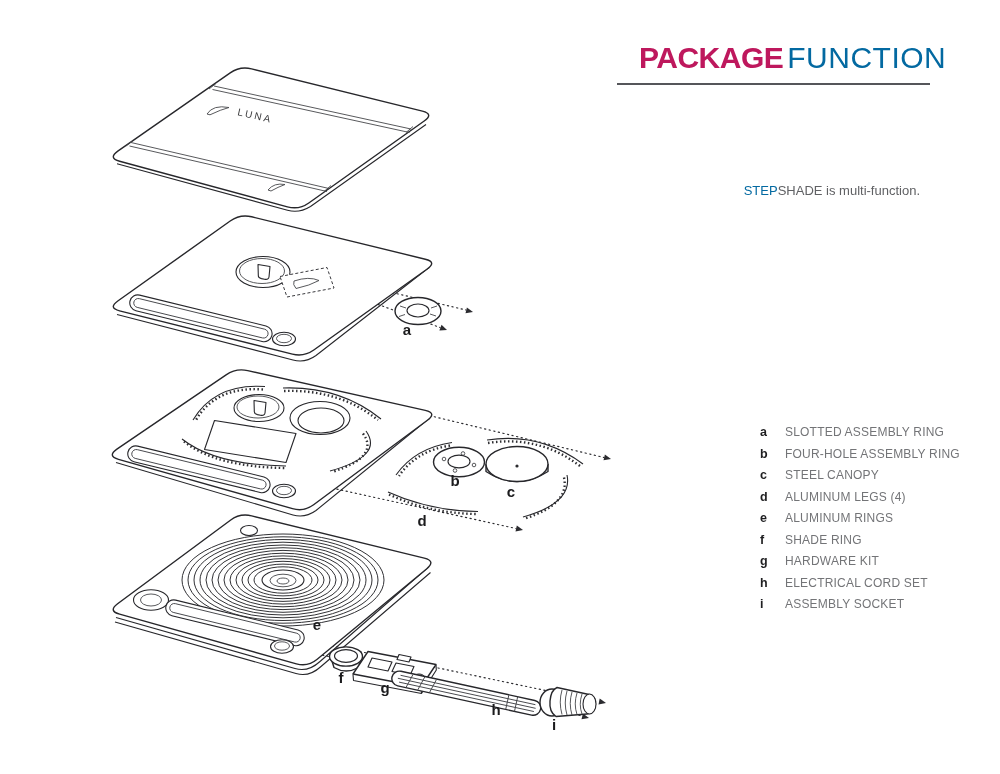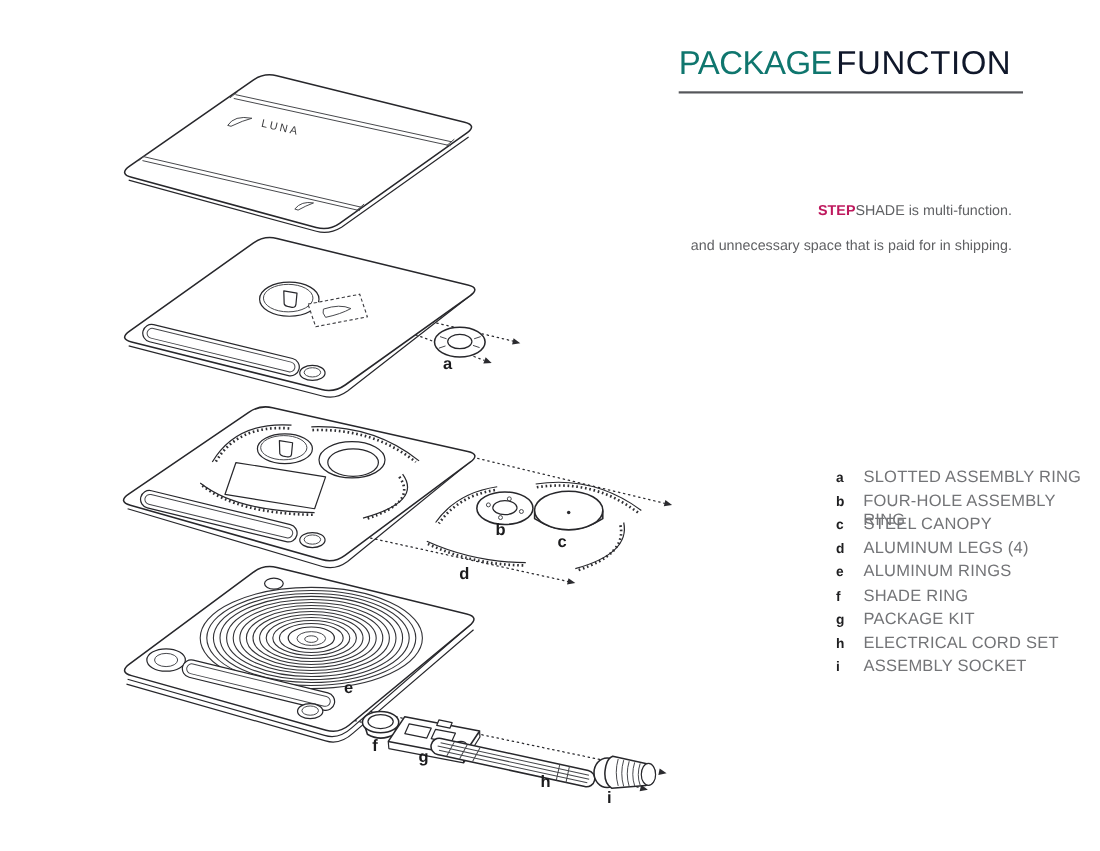--- a/index.html
+++ b/index.html
@@ -4,34 +4,34 @@
 <style>
   html,body{margin:0;padding:0;}
   body{
     width:1000px;height:774px;position:relative;background:#ffffff;
     font-family:"Liberation Sans","DejaVu Sans",sans-serif;
     color:#2b2b2d;overflow:hidden;
   }
   
   .title-block{position:absolute;left:617px;top:38px;width:313px;}
   .title-block h1{margin:0;font-size:30px;line-height:40px;letter-spacing:-0.5px;white-space:nowrap;}
-  .title-bold{font-weight:normal;color:#0f766e;}
-  .title-light{font-weight:normal;color:#0f172a;letter-spacing:0.5px;margin-left:4px;}
+  .title-bold{font-weight:bold;color:#be185d;margin-left:22px;}
+  .title-light{font-weight:normal;color:#0369a1;letter-spacing:0.5px;margin-left:4px;}
   .rule{margin-top:5px;height:0;border-top:2px solid #55565a;}
 
   .copy{position:absolute;left:518px;top:183px;width:402px;text-align:right;
         font-size:13px;line-height:15.6px;color:#606164;}
   .copy .para{margin:0 0 16px 0;}
   .copy .line{display:block;}
-  .copy b{font-weight:bold;color:#be185d;}
+  .copy b{font-weight:normal;color:#0369a1;}
 
   .legend{position:absolute;left:760px;top:425px;}
   .legend-row{display:flex;align-items:baseline;height:21.5px;}
   .legend-key{width:25px;font-size:12.5px;font-weight:bold;color:#1f1f21;}
-  .legend-label{font-size:15px;color:#737477;letter-spacing:0.2px;}
+  .legend-label{font-size:12px;color:#737477;letter-spacing:0.2px;}
 
   
   svg{position:absolute;left:0;top:0;}
   .shape{fill:#ffffff;stroke:#27272b;stroke-width:1.4;stroke-linejoin:round;}
   .shape2{fill:#ffffff;stroke:#27272b;stroke-width:1.1;stroke-linejoin:round;}
   .thin{fill:none;stroke:#45464a;stroke-width:0.9;}
   .edge{fill:none;stroke:#27272b;stroke-width:1.1;stroke-linejoin:round;}
   .dash{fill:#ffffff;stroke:#3a3a3e;stroke-width:1;stroke-dasharray:3 2.2;}
   .dot{fill:none;stroke:#2b2b2f;stroke-width:1.15;stroke-dasharray:1.3 3.4;stroke-linecap:round;}
   .arrow{fill:#2b2b2f;stroke:none;}
@@ -236,21 +236,20 @@
   <h1><span class="title-bold">PACKAGE</span><span class="title-light">FUNCTION</span></h1>
   <div class="rule"></div>
 </header>
 
 <section class="copy">
   <p class="para">
       <span class="line"><b>STEP</b><span>SHADE is multi-function.</span></span>
     </p>
 
   <p class="para">
-    <span class="line">and unnecessary space that is paid for in shipping.</span>
   </p>
 
 </section>
 
 <section class="legend">
   <div class="legend-row">
       <span class="legend-key">a</span>
       <span class="legend-label">SLOTTED ASSEMBLY RING</span>
     </div>
   <div class="legend-row">
@@ -268,21 +267,21 @@
   <div class="legend-row">
       <span class="legend-key">e</span>
       <span class="legend-label">ALUMINUM RINGS</span>
     </div>
   <div class="legend-row">
       <span class="legend-key">f</span>
       <span class="legend-label">SHADE RING</span>
     </div>
   <div class="legend-row">
       <span class="legend-key">g</span>
-      <span class="legend-label">PACKAGE KIT</span>
+      <span class="legend-label">HARDWARE KIT</span>
     </div>
   <div class="legend-row">
       <span class="legend-key">h</span>
       <span class="legend-label">ELECTRICAL CORD SET</span>
     </div>
   <div class="legend-row">
       <span class="legend-key">i</span>
       <span class="legend-label">ASSEMBLY SOCKET</span>
     </div>
 </section>

